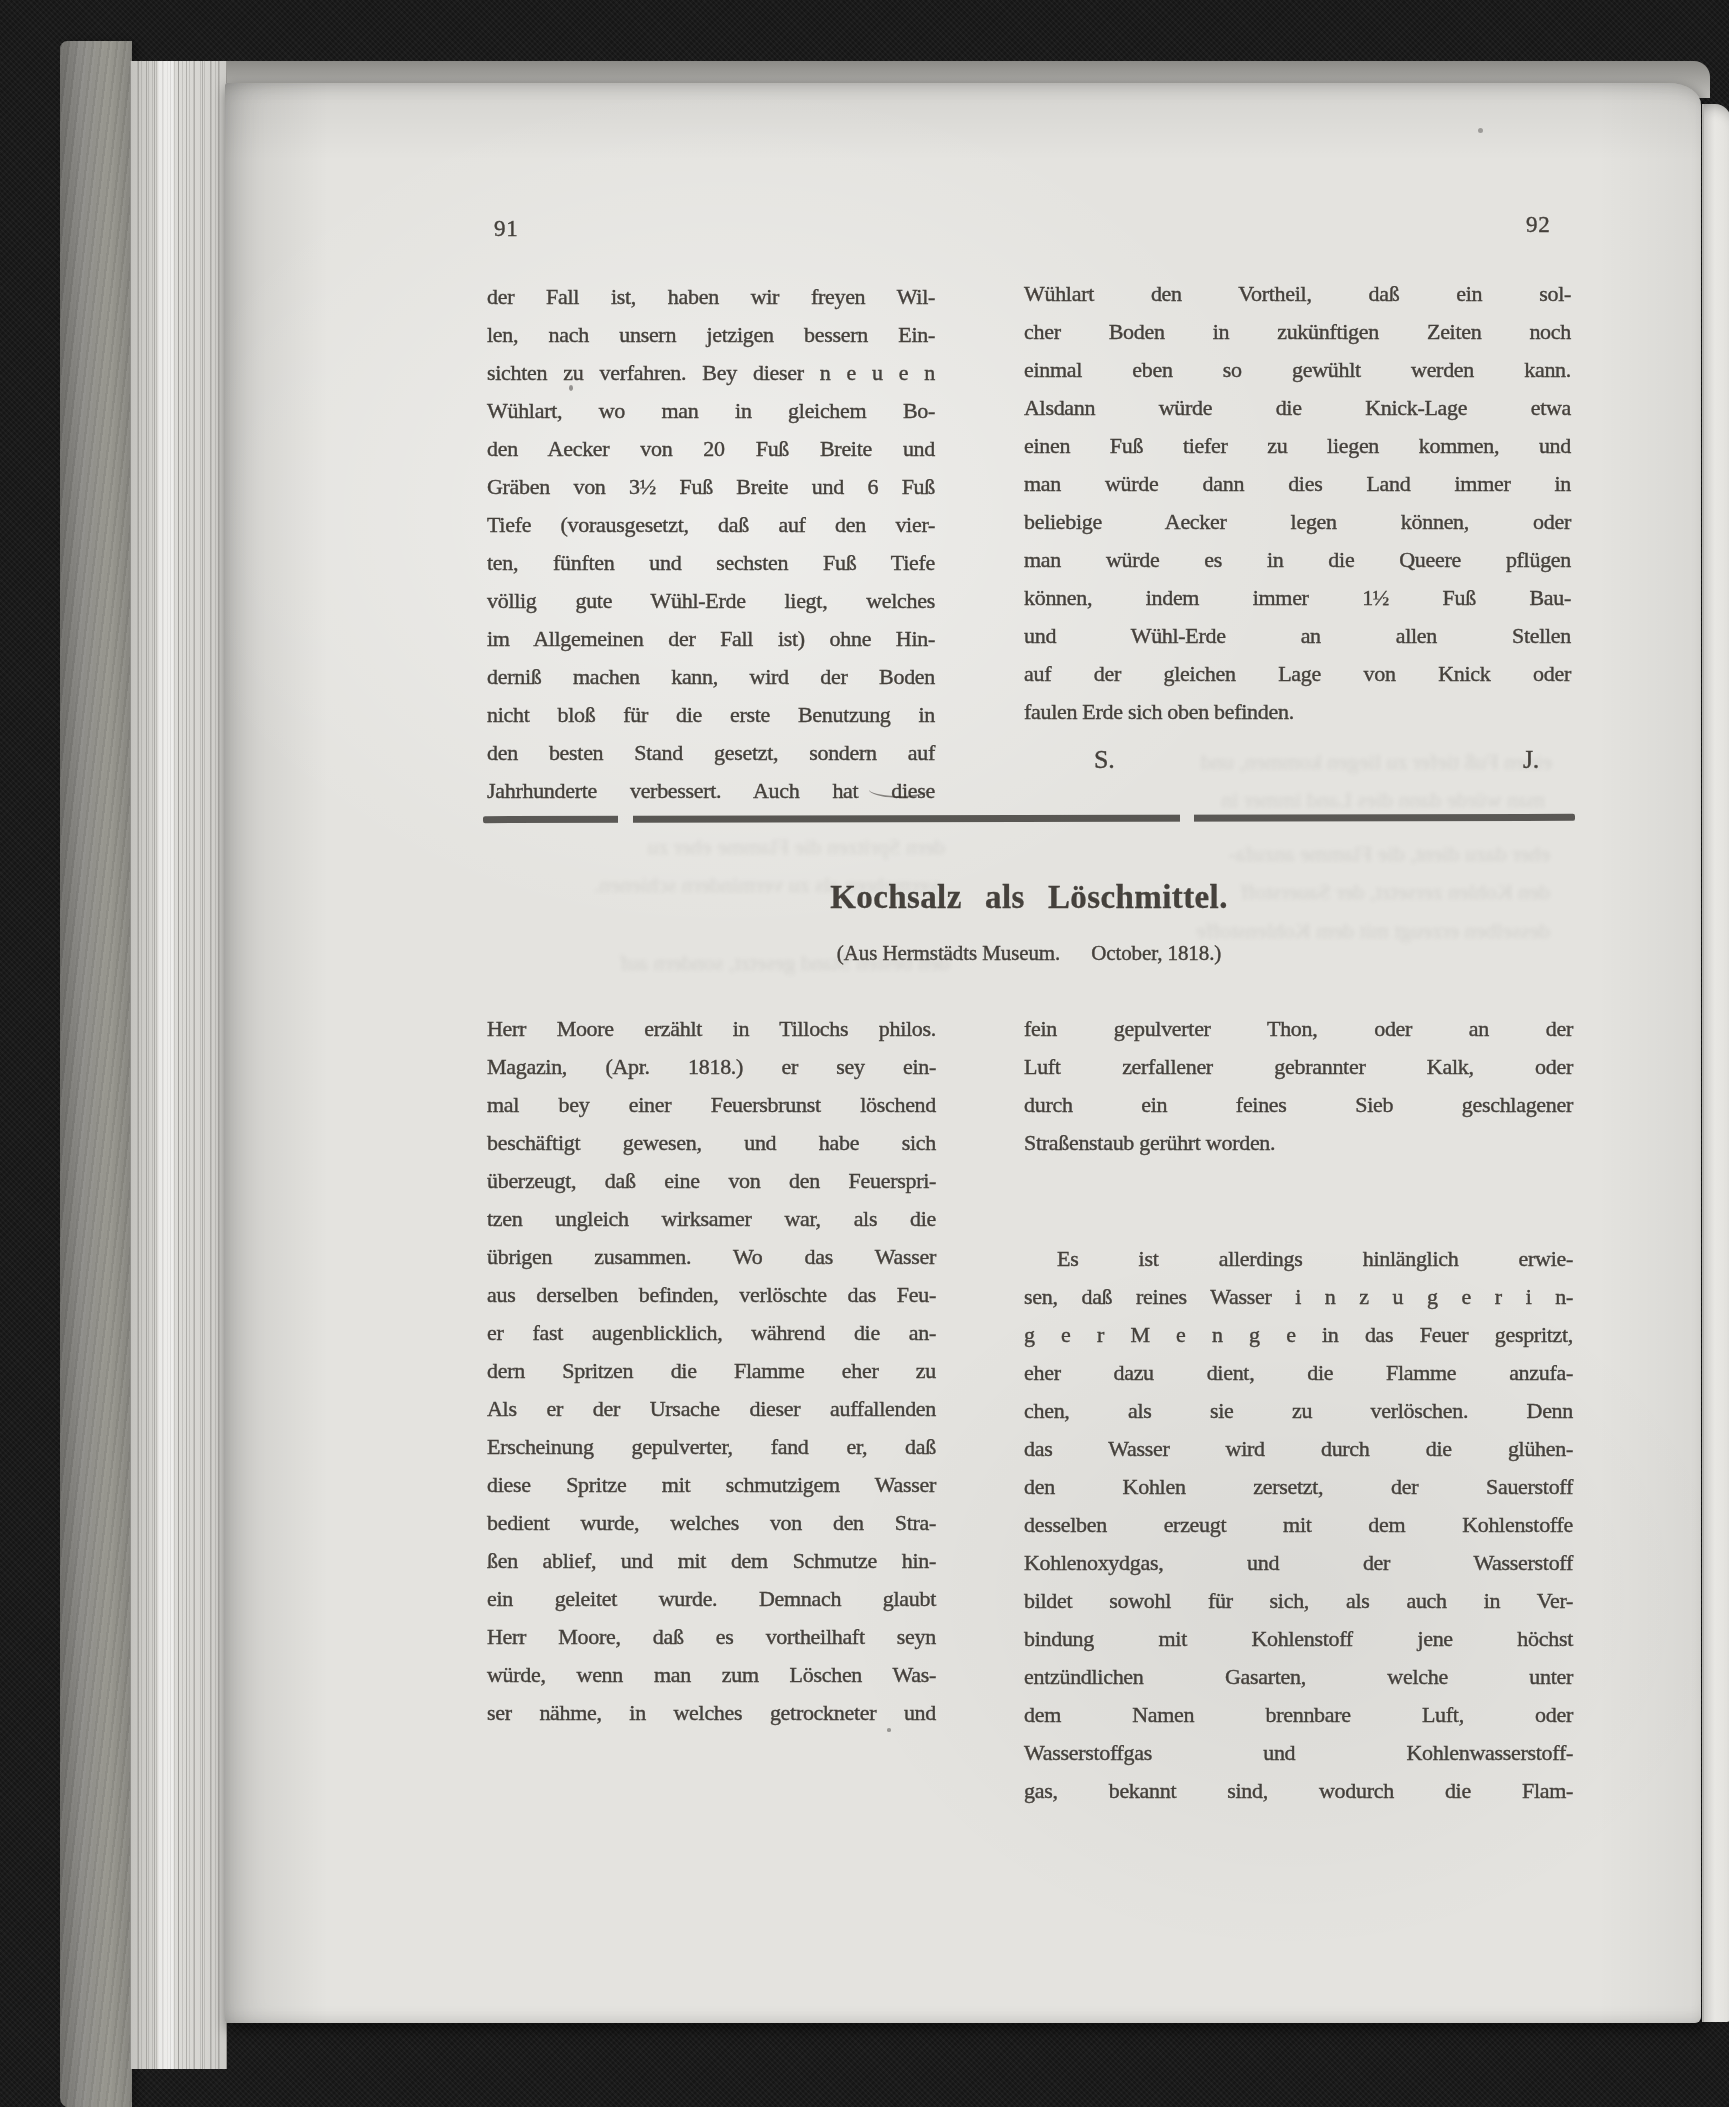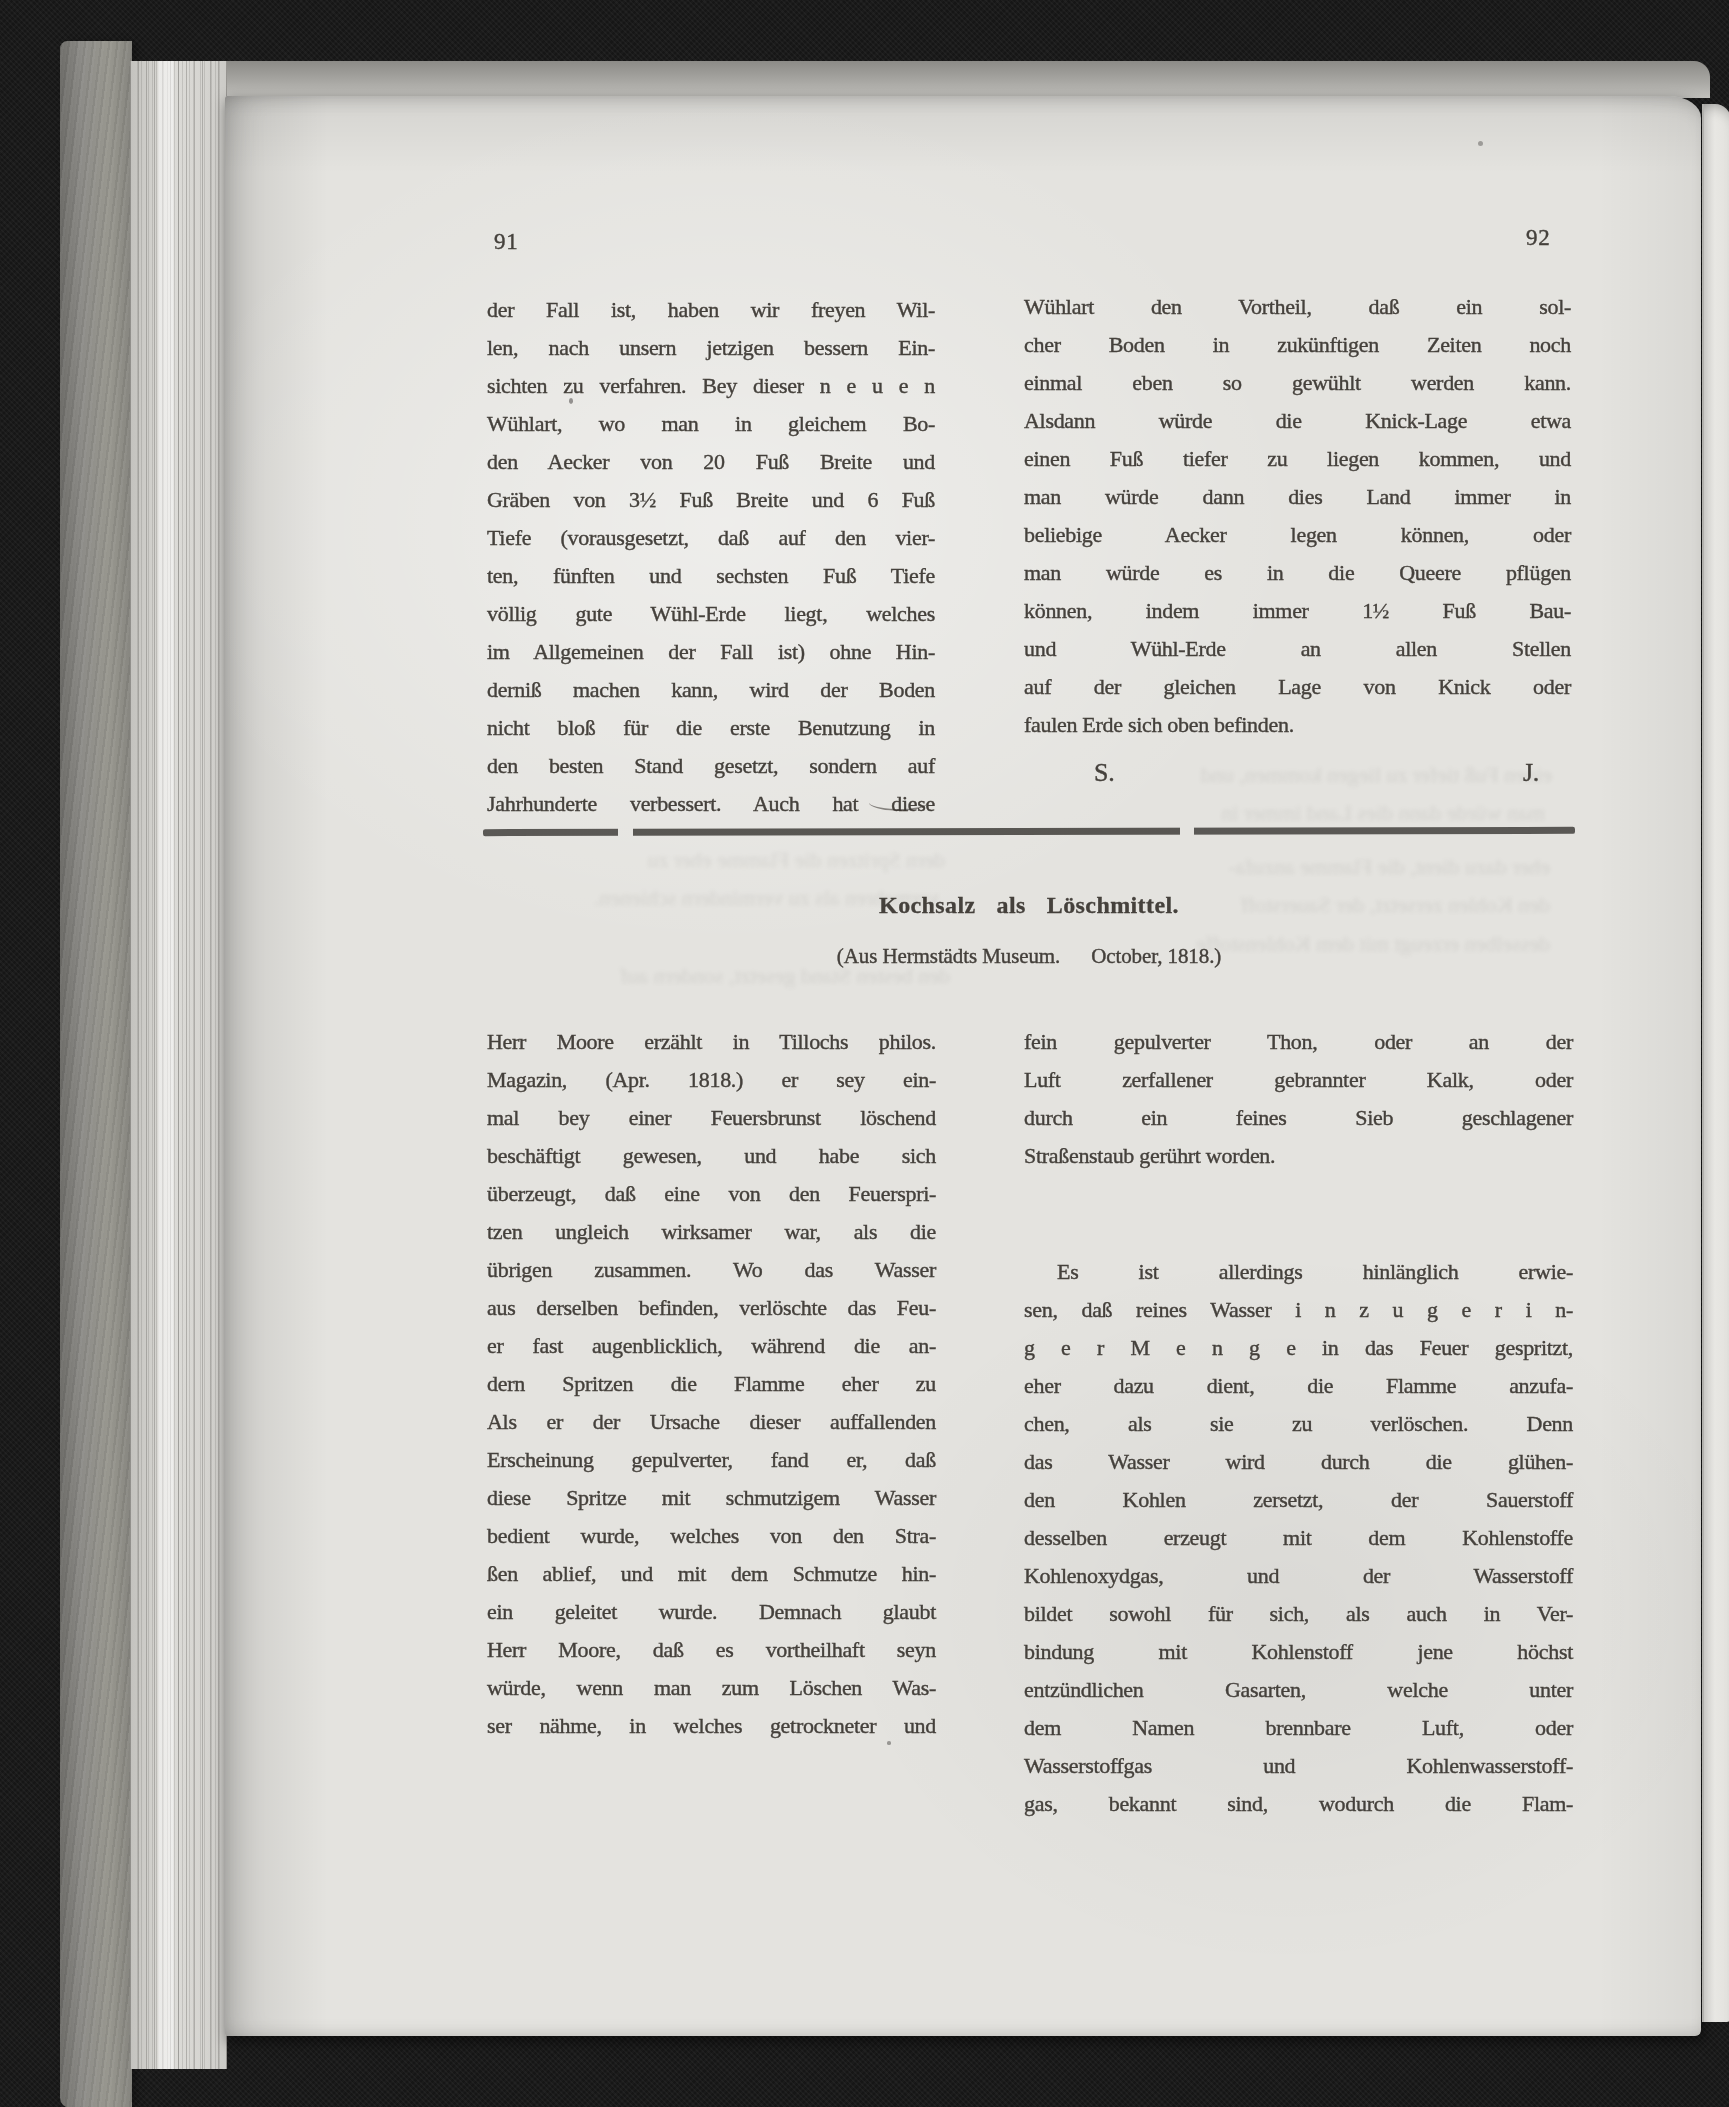--- a/index.html
+++ b/index.html
@@ -30,21 +30,21 @@
       repeating-linear-gradient(90deg, rgba(78,76,72,.30) 0 1.5px, rgba(0,0,0,0) 1.5px 8px),
       repeating-linear-gradient(90deg, rgba(78,76,72,.17) 0 0.7px, rgba(0,0,0,0) 0.7px 3.7px),
       linear-gradient(90deg,#c3c2be,#dddcd8 42%,#d5d4d0 78%,#cbcac6);
   }
   .top-edges{
     position:absolute;left:130px;top:61px;width:1580px;height:37px;
     background:linear-gradient(180deg,#8c8b87,#a8a7a3 55%,#c2c1bd);
     border-radius:2.9px 16px 0 0;
   }
   .page{
-    position:absolute;left:225px;top:96px;width:1476px;height:1940px;
+    position:absolute;left:225px;top:83px;width:1476px;height:1940px;
     background:
       radial-gradient(ellipse 878px 659px at 34% 22%, rgba(255,255,255,.38), rgba(255,255,255,0) 65%),
       radial-gradient(ellipse 732px 586px at 72% 78%, rgba(0,0,0,.045), rgba(0,0,0,0) 62%),
       linear-gradient(90deg, rgba(0,0,0,.105), rgba(0,0,0,0) 7%, rgba(0,0,0,0) 93%, rgba(0,0,0,.05)),
       linear-gradient(180deg, rgba(0,0,0,.07), rgba(0,0,0,0) 4%),
       #e4e3df;
     border-radius:2.2px 32px 5.9px 2.2px / 2.2px 22px 5.9px 2.2px;
     box-shadow:
       inset 22px 0 34px -17.6px rgba(0,0,0,.22),
       inset 0 11.7px 22px -14.6px rgba(0,0,0,.28),
@@ -76,21 +76,21 @@
     position:absolute;left:258px;top:732px;width:1092px;height:6.6px;
     background:linear-gradient(90deg,
       #474542 0 12.4%, rgba(0,0,0,0) 12.4% 13.7%,
       #45433f 13.7% 63.8%, rgba(0,0,0,0) 63.8% 65.1%,
       #474542 65.1% 100%);
     transform:rotate(-0.12deg);
     border-radius:2.2px;opacity:.88;
   }
   .headwrap{position:absolute;left:258px;top:796px;width:1092px;text-align:center;color:#45413c;}
   .title{
-    font-size:24px;font-weight:bold;word-spacing:14.6px;letter-spacing:0.4px;
+    font-size:33px;font-weight:bold;word-spacing:14.6px;letter-spacing:0.4px;
     -webkit-text-stroke:0.3px #45413c;
   }
   .source{
     margin-top:25px;font-size:21px;white-space:pre;
     -webkit-text-stroke:0.4px #45413c;letter-spacing:-0.1px;
   }
   .ghost{
     position:absolute;font-size:22px;line-height:38px;color:#5e5c57;
     opacity:.13;filter:blur(1.9px);transform:scaleX(-1);
     white-space:nowrap;overflow:hidden;pointer-events:none;

